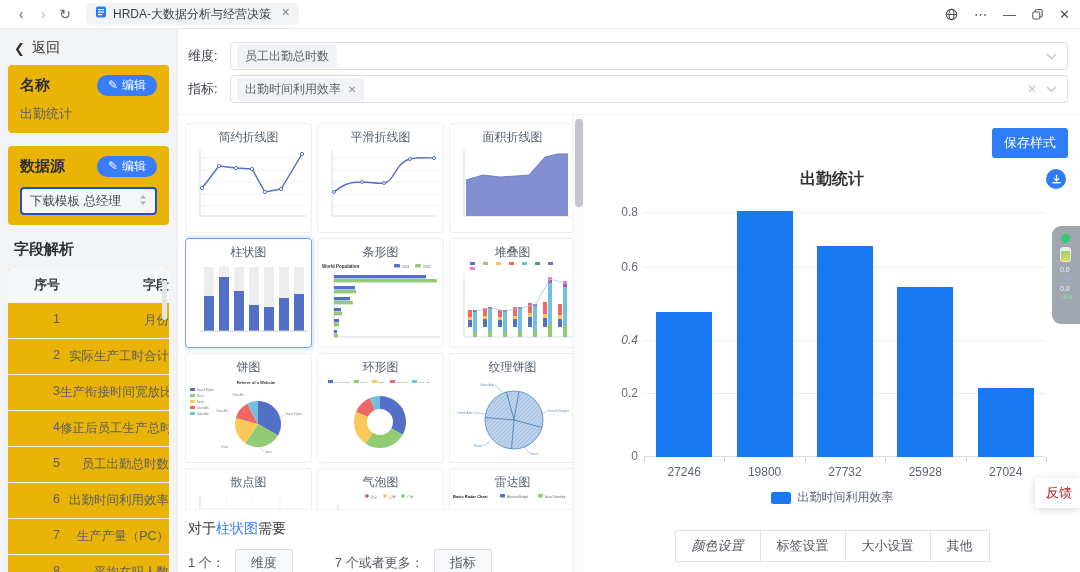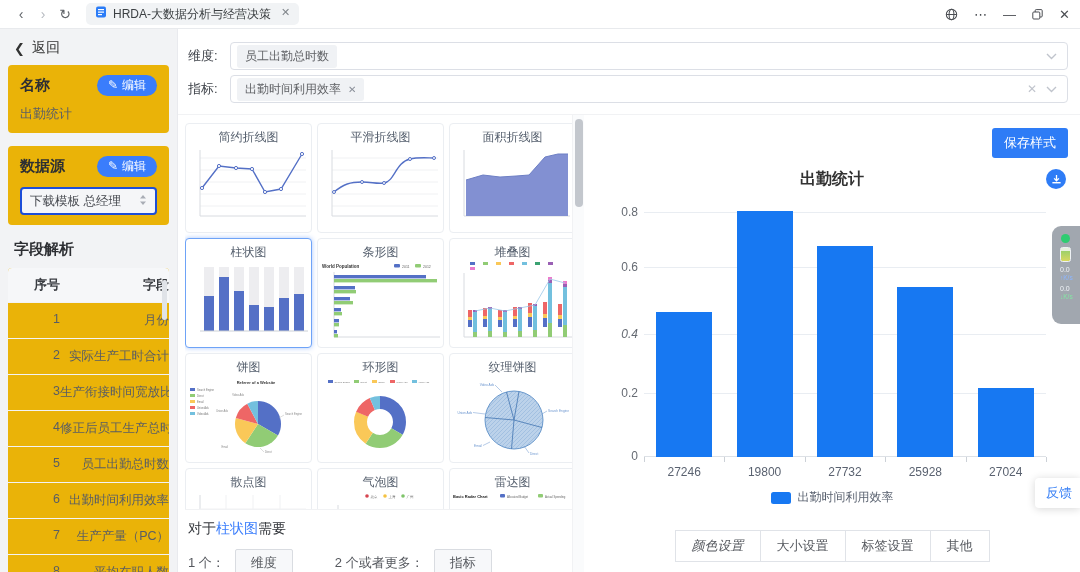--- a/index.html
+++ b/index.html
@@ -88,21 +88,21 @@
   .xlabel { position:absolute; bottom:-22px; left:0; right:0; text-align:center; font-size:12px; color:#5a6270; }
   .xtick { position:absolute; bottom:-5px; width:1px; height:5px; background:#ccd1d7; }
   .legend-row { margin-top:32px; display:flex; justify-content:center; align-items:center; gap:7px; }
   .legend-swatch { width:20px; height:12px; border-radius:2.5px; }
   .legend-text { font-size:12px; color:#5a6270; }
   .settings-row { margin-top:24px; display:flex; justify-content:center; }
   .set-btn { border:1px solid #e0e3e8; background:#fff; padding:6px 16px; font-size:13px; color:#55585e; margin-left:-1px; cursor:pointer; }
   .set-btn:first-child { margin-left:0;font-style:italic; }
 
   
-  .feedback { position:absolute; right:0; top:478px; background:#fff; box-shadow:0 1px 8px rgba(0,0,0,.16); color:#3b82f6; font-size:13px; padding:6px 8px 6px 11px; border-radius:4px 0 0 4px; cursor:pointer; }
+  .feedback { position:absolute; right:0; top:478px; background:#fff; box-shadow:0 1px 8px rgba(0,0,0,.16); color:#b91c1c; font-size:13px; padding:6px 8px 6px 11px; border-radius:4px 0 0 4px; cursor:pointer; }
   .float-widget { position:absolute; right:-16px; top:226px; width:44px; height:98px; background:rgba(148,155,164,.88); border-radius:9px; padding:8px 0 5px 8px; display:flex; flex-direction:column; gap:4px; cursor:grab; }
   .fw-dot { width:9px; height:9px; border-radius:50%; background:#2ecc71; margin-left:1px; }
   .fw-batt { width:11px; height:15px; border-radius:2.5px; background:linear-gradient(#e8f0e0 25%, #9ed06a 25%, #d8d860 100%); border:1px solid #eef1f4; }
   .fw-num { font-size:7px; color:#f0f3f7; line-height:8px; }
   .fw-unit { font-size:6.5px; line-height:7px; }
   .fw-unit.up { color:#8db6ff; }
   .fw-unit.down { color:#86e3a4; }
 </style>
 </head>
 <body>
@@ -617,21 +617,21 @@
           </div>
 
           <div class="gallery-req">
             <div class="req-title">
               <span>对于</span><span class="hl">柱状图</span><span>需要</span>
             </div>
             <div class="req-row">
               <span>1 个：</span>
               <button class="req-btn">维度</button>
               <span class="req-gap"></span>
-              <span>2 个或者更多：</span>
+              <span>7 个或者更多：</span>
               <button class="req-btn">指标</button>
             </div>
           </div>
 
           <div class="g-scrollbar">
             <div class="g-thumb"></div>
           </div>
         </div>
 
         <div class="preview">
@@ -647,21 +647,21 @@
             </span>
           </div>
 
           <div class="chart-area" id="main-plot">
               <div class="gridline zero" style="bottom: 0px;">
                 <span class="ytick">0</span>
               </div>
               <div class="gridline" style="bottom: 63px;">
                 <span class="ytick">0.2</span>
               </div>
-              <div class="gridline" style="bottom: 122px; font-style: italic;">
+              <div class="gridline" style="bottom: 116px; font-style: italic;">
                 <span class="ytick">0.4</span>
               </div>
               <div class="gridline" style="bottom: 189px;">
                 <span class="ytick">0.6</span>
               </div>
               <div class="gridline" style="bottom: 244px;">
                 <span class="ytick">0.8</span>
               </div>
               <div class="bars-row">
                 <div class="bar-slot">
@@ -693,22 +693,22 @@
               <div class="xtick" style="left: 100%;"></div>
             </div>
 
           <div class="legend-row">
             <span class="legend-swatch" id="legend-swatch" style="background: rgb(23, 120, 242);"></span>
             <span class="legend-text">出勤时间利用效率</span>
           </div>
 
           <div class="settings-row">
             <button class="set-btn">颜色设置</button>
+            <button class="set-btn">标签设置</button>
             <button class="set-btn">大小设置</button>
-            <button class="set-btn">标签设置</button>
             <button class="set-btn">其他</button>
           </div>
         </div>
       </div>
     </div>
   </div>
 
   <div class="feedback">反馈</div>
 
   <div class="float-widget">

